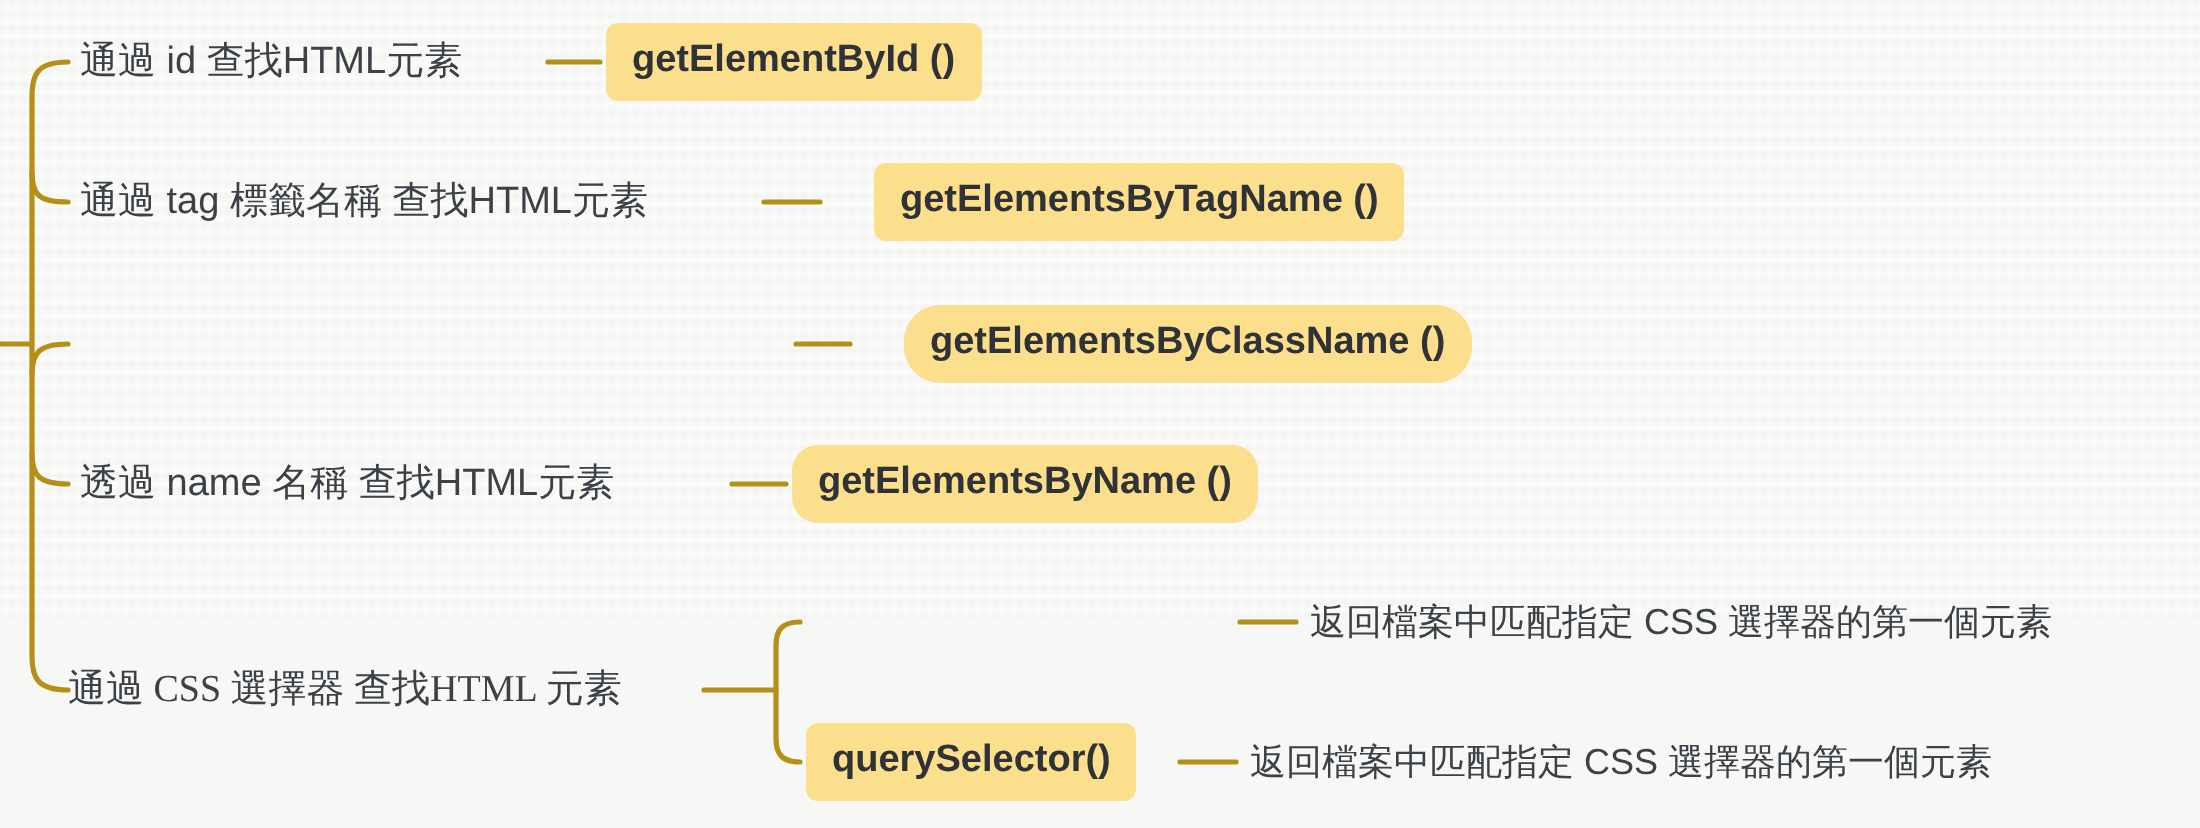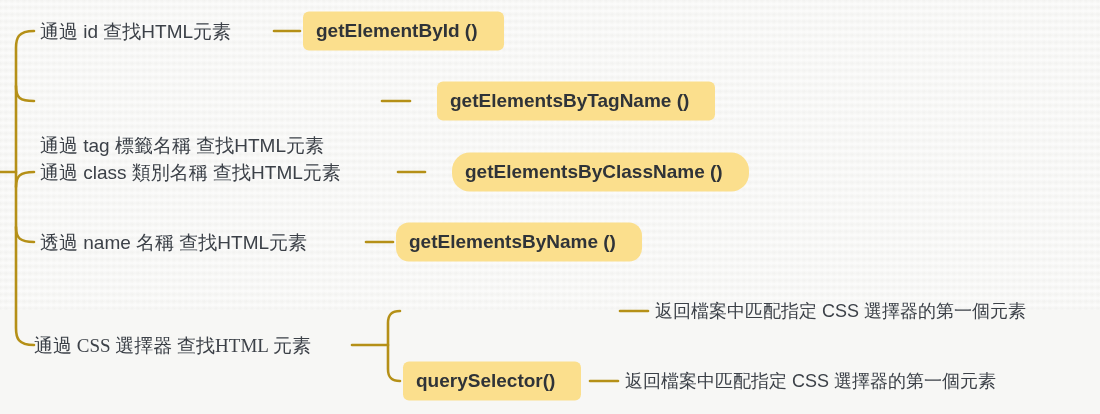--- a/index.html
+++ b/index.html
@@ -66,21 +66,21 @@
 
   .chip {
     position: absolute;
     background-color: #fbdf8d;
     color: #2f3338;
     font-size: 19px;
     font-weight: bold;
     line-height: 1;
     white-space: nowrap;
     border-radius: 6px;
-    padding: 9px 26px 11px 13px;
+    padding: 9px 13px 11px 13px;
     transform: translateY(-50%);
     box-sizing: border-box;
   }
 </style>
 </head>
 <body>
 
 <div id="canvas">
 
   <svg class="wires" viewBox="0 0 1100 414" xmlns="http://www.w3.org/2000/svg">
@@ -111,24 +111,23 @@
 
     <g stroke="#b59017" stroke-width="2.6" stroke-linecap="round">
       <line x1="620" y1="311" x2="648" y2="311"></line>
       <line x1="590" y1="381" x2="618" y2="381"></line>
     </g>
   </svg>
 
   <div class="node-label" style="left:40px; top:31px;">通過 id 查找HTML元素</div>
   <div class="chip" style="left:303px; top:31px;">getElementById ()</div>
 
-  <div class="node-label" style="left:40px; top:101px;margin-top:44px;">通過 tag 標籤名稱 查找HTML元素</div>
+  <div class="node-label" style="left:40px; top:101px;">通過 tag 標籤名稱 查找HTML元素</div>
   <div class="chip" style="left:437px; top:101px;">getElementsByTagName ()</div>
 
-  <div class="node-label" style="left:40px; top:172px;">通過 class 類別名稱 查找HTML元素</div>
   <div class="chip" style="left:452px; top:172px;border-radius:18px;">getElementsByClassName ()</div>
 
   <div class="node-label" style="left:40px; top:242px;">透過 name 名稱 查找HTML元素</div>
   <div class="chip" style="left:396px; top:242px;border-radius:13px;">getElementsByName ()</div>
 
   <div class="node-label" style="left:34px; top:345px;font-family:Liberation Serif, serif;">通過 CSS 選擇器 查找HTML 元素</div>
 
   <div class="desc-label" style="left:655px; top:311px;">返回檔案中匹配指定 CSS 選擇器的第一個元素</div>
 
   <div class="chip" style="left:403px; top:381px;">querySelector()</div>

